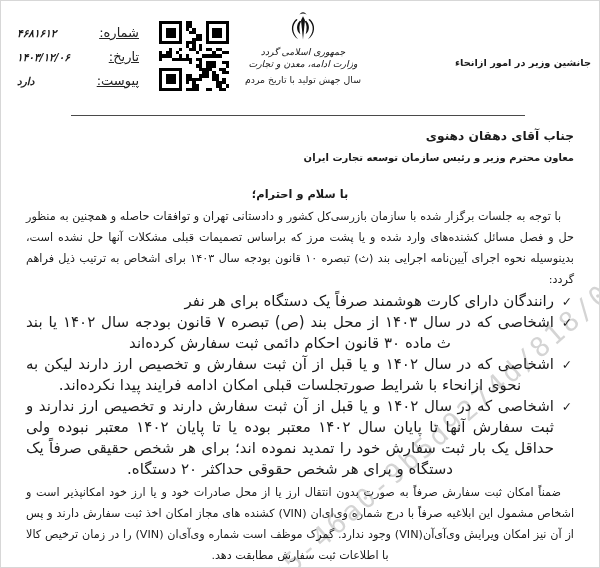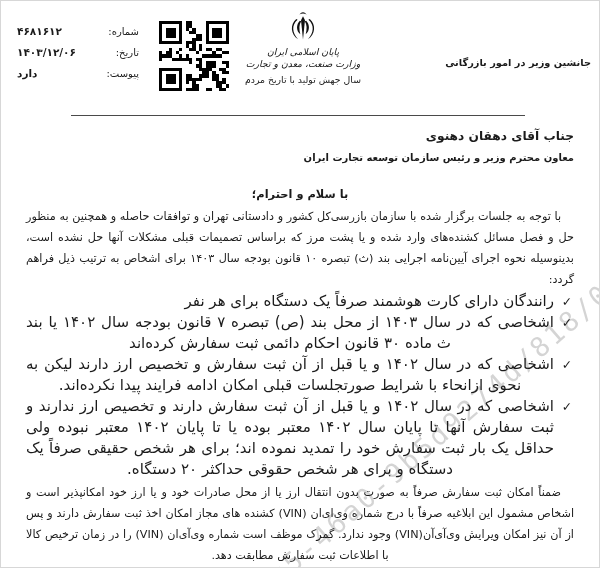--- a/index.html
+++ b/index.html
@@ -11,22 +11,22 @@
   
   .watermark{
     position:absolute;left:232px;top:592px;transform:rotate(-41deg);transform-origin:0 0;
     font-family:"DejaVu Sans Mono",monospace;font-size:27px;letter-spacing:3px;
     color:#9a9a9a;opacity:.42;white-space:nowrap;direction:ltr;pointer-events:none;z-index:1;
   }
   
   .hdr{position:absolute;top:0;left:0;right:0;height:118px;z-index:2;}
   .meta{position:absolute;top:24px;left:16px;width:122px;direction:rtl;}
   .meta-row{display:flex;justify-content:space-between;align-items:baseline;margin-bottom:9px;}
-  .meta-label{font-size:10px;color:#222;}
-  .meta-value{font-weight:bold;font-size:10.5px;letter-spacing:.3px;}
+  .meta-label{font-size:13px;color:#222;text-decoration:underline;}
+  .meta-value{font-weight:bold;font-size:10.5px;letter-spacing:.3px;font-style:italic;}
   .qr-wrap{position:absolute;top:20px;left:158px;width:70px;height:70px;}
   .emblem-block{position:absolute;top:8px;left:232px;width:140px;text-align:center;}
   .emblem-svg{display:block;margin:0 auto 1px auto;}
   .emblem-line{font-family:"DejaVu Serif","Liberation Serif",serif;font-style:italic;
     font-size:9.3px;line-height:12px;color:#141414;}
   .emblem-slogan{font-size:9.3px;line-height:14px;margin-top:3px;color:#1b1b1b;}
   .office-title{position:absolute;top:56px;right:8px;font-weight:bold;font-size:9.8px;}
   .rule{position:absolute;top:114px;left:70px;right:74px;border-top:1.4px solid #4a4a4a;z-index:2;}
   
   .content{position:absolute;top:124px;right:25px;left:25px;z-index:2;}
@@ -201,26 +201,26 @@
       <svg class="emblem-svg" width="32" height="36" viewBox="0 0 34 40">
         <g fill="#111111">
           <path d="M13 6 q4 -5 8 0 q-4 -2 -8 0 z"></path>
           <path d="M17 8 l2.2 4.5 L17 34 l-2.2 -21.5 z"></path>
           <path d="M13.5 13 c-4 4 -4.5 11 .5 15 c-1.5 -6 -1.5 -10.5 1 -14.5 z"></path>
           <path d="M20.5 13 c4 4 4.5 11 -.5 15 c1.5 -6 1.5 -10.5 -1 -14.5 z"></path>
           <path d="M9.5 11 c-7 6 -6.5 17 2 22.5 c-6.5 -7 -7.5 -15.5 -.5 -21.5 z"></path>
           <path d="M24.5 11 c7 6 6.5 17 -2 22.5 c6.5 -7 7.5 -15.5 .5 -21.5 z"></path>
         </g>
       </svg>
-      <div class="emblem-line">پایان اسلامی ایران</div>
-      <div class="emblem-line">وزارت صنعت، معدن و تجارت</div>
+      <div class="emblem-line">جمهوری اسلامی گردد</div>
+      <div class="emblem-line">وزارت ادامه، معدن و تجارت</div>
       <div class="emblem-slogan">سال جهش تولید با تاریخ مردم</div>
     </div>
 
-    <div class="office-title">جانشین وزیر در امور بازرگانی</div>
+    <div class="office-title">جانشین وزیر در امور ازانحاء</div>
   </div>
 
   <div class="rule"></div>
 
   <div class="content">
     <div class="recipient-name">جناب آقای دهقان دهنوی</div>
     <div class="recipient-title">معاون محترم وزیر و رئیس سازمان توسعه تجارت ایران</div>
     <div class="salutation">با سلام و احترام؛</div>
 
     <p class="para indent right-last">با توجه به جلسات برگزار شده با سازمان بازرسی‌کل کشور و دادستانی تهران و توافقات حاصله و همچنین به منظور حل و فصل مسائل کشنده‌های وارد شده و یا پشت مرز که براساس تصمیمات قبلی مشکلات آنها حل نشده است، بدینوسیله نحوه اجرای آیین‌نامه اجرایی بند (ث) تبصره ۱۰ قانون بودجه سال ۱۴۰۳ برای اشخاص به ترتیب ذیل فراهم گردد:</p>

